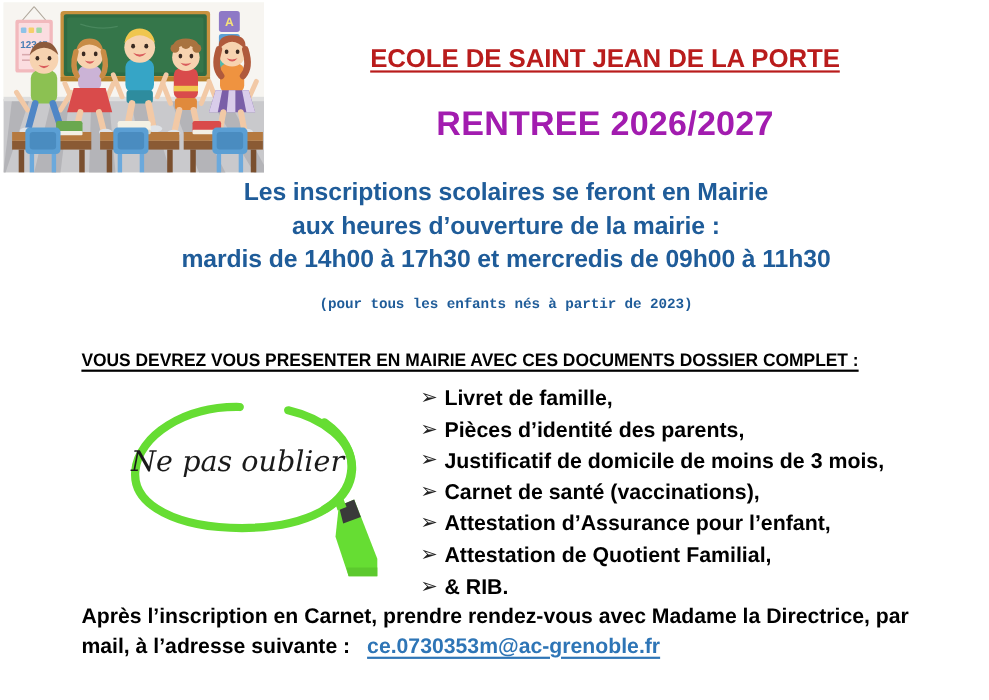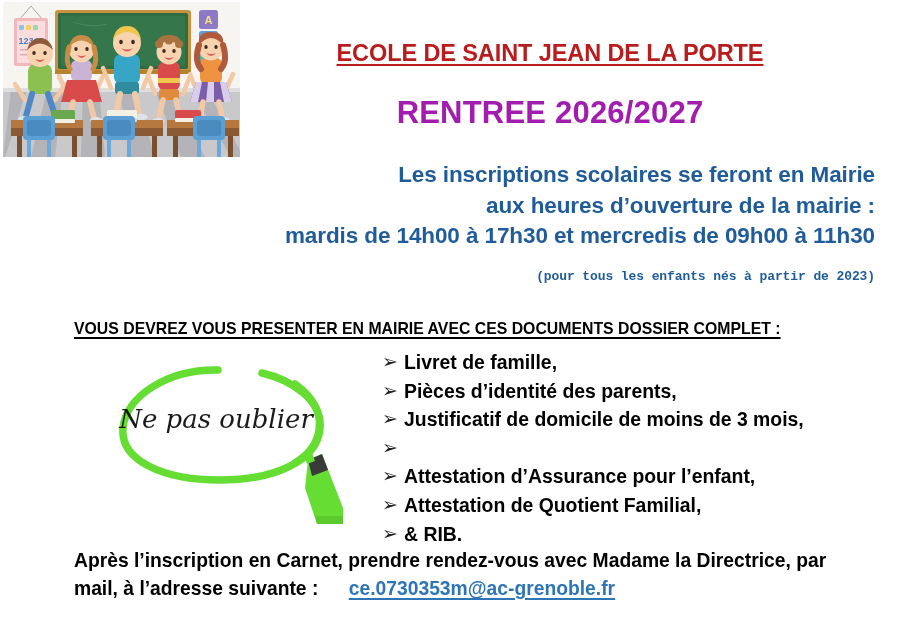--- a/index.html
+++ b/index.html
@@ -55,24 +55,24 @@
     width: 620px;
     font-size: 31px;
     font-weight: bold;
     color: #a21caf;
     letter-spacing: 0.2px;
   }
 
   
   #info-block {
     position: absolute;
-    left: 75px;
+    left: 60px;
     top: 160px;
     width: 800px;
-    text-align: right;
+    text-align: center;
     color: #1f5c99;
     font-weight: bold;
     font-size: 22.5px;
     line-height: 30.5px;
     letter-spacing: -0.1px;
   }
   #info-block .small {
     font-size: 13px;
     line-height: 26px;
     display: block;
@@ -150,21 +150,21 @@
     font-weight: bold;
     font-size: 19.3px;
     line-height: 28px;
   }
   #closing .row { white-space: nowrap; }
   #email-link {
     color: #2e75b6;
     text-decoration: underline;
     text-decoration-thickness: 1.6px;
     text-underline-offset: 2.5px;
-    margin-left: 25px;
+    margin-left: 10px;
   }
 </style>
 </head>
 <body>
 
 <div id="page">
 
   <div id="classroom">
     <svg width="237" height="155" viewBox="0 0 237 155">
 
@@ -379,20 +379,21 @@
     <li>
       <span class="arrow">➢</span>
       <span>Pièces d’identité des parents,</span>
     </li>
     <li>
       <span class="arrow">➢</span>
       <span>Justificatif de domicile de moins de 3 mois,</span>
     </li>
     <li>
       <span class="arrow">➢</span>
+      <span>Carnet de santé (vaccinations),</span>
     </li>
     <li>
       <span class="arrow">➢</span>
       <span>Attestation d’Assurance pour l’enfant,</span>
     </li>
     <li>
       <span class="arrow">➢</span>
       <span>Attestation de Quotient Familial,</span>
     </li>
     <li>

